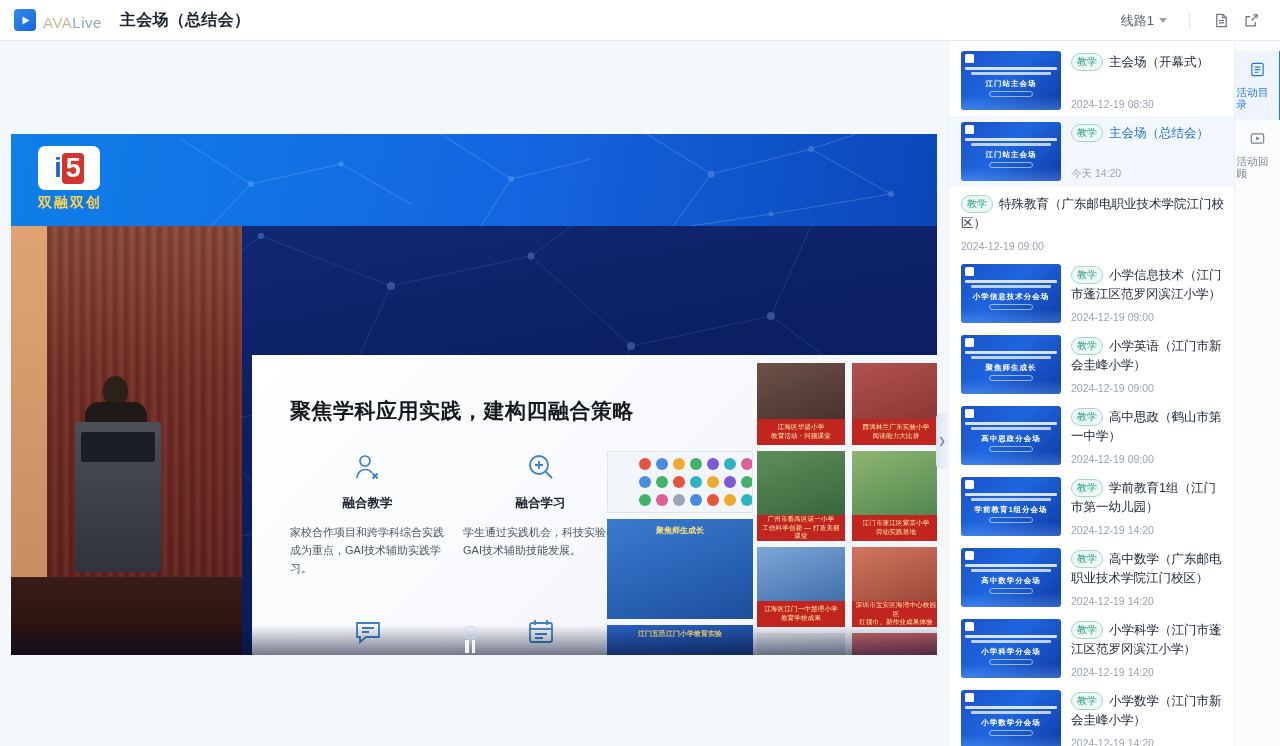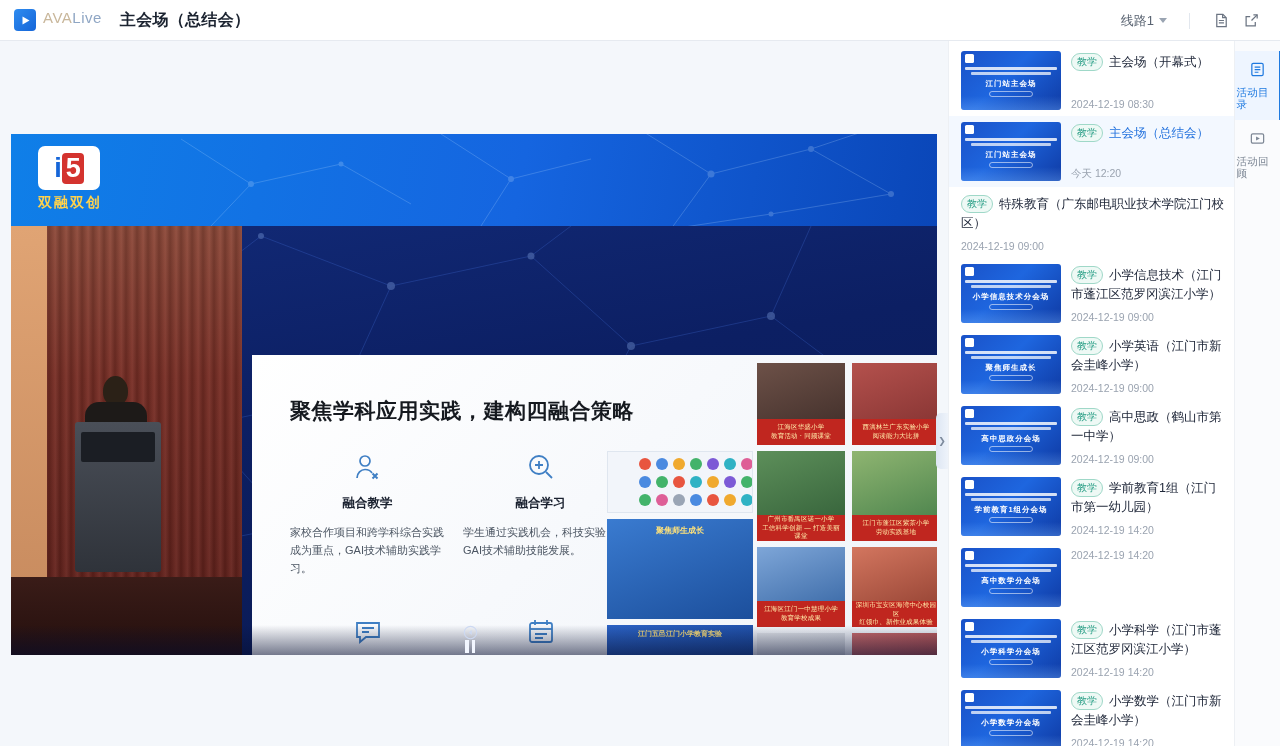--- a/index.html
+++ b/index.html
@@ -11,21 +11,21 @@
   }
 
   
   .topbar {
     height: 41px; width: 1280px;
     background: #ffffff;
     border-bottom: 1px solid #e6eaf0;
     display: flex; align-items: center;
     position: relative;
   }
-  .brand { display: flex; align-items: flex-start; margin-left: 14px; gap: 7px; }
+  .brand { display: flex; align-items: flex-end; margin-left: 14px; gap: 7px; }
   .brand-mark {
     width: 22px; height: 22px; border-radius: 4px;
     background: linear-gradient(135deg,#2f8cf0 0%,#1565d8 100%);
     display: flex; align-items: center; justify-content: center;
   }
   .brand-mark svg { display:block; }
   .brand-word { font-size: 15px; letter-spacing: .5px; display:flex; }
   .brand-ava { color: #c9b79b; font-weight: 400; }
   .brand-live { color: #8fa6c4; font-weight: 400; }
   .page-title {
@@ -572,21 +572,21 @@
             <div class="thumb">
               <span class="tlogo"></span>
               <span class="t1"></span>
               <span class="t2"></span>
               <span class="tbig">江门站主会场</span>
               <span class="tpill"></span>
               <span class="twave"></span>
             </div>
             <div class="meta">
               <div class="meta-top"><span class="badge">教学</span><span class="row-title">主会场（总结会）</span></div>
-              <div class="row-time">今天 12:20</div>
+              <div class="row-time">今天 14:20</div>
             </div>
           </div>
           <div class="row">
             <div class="meta">
               <div class="meta-top"><span class="badge">教学</span><span class="row-title">特殊教育（广东邮电职业技术学院江门校区）</span></div>
               <div class="row-time">2024-12-19 09:00</div>
             </div>
           </div>
           <div class="row">
             <div class="thumb">
@@ -647,20 +647,21 @@
           <div class="row">
             <div class="thumb">
               <span class="tlogo"></span>
               <span class="t1"></span>
               <span class="t2"></span>
               <span class="tbig">高中数学分会场</span>
               <span class="tpill"></span>
               <span class="twave"></span>
             </div>
             <div class="meta">
+              <div class="meta-top"><span class="badge">教学</span><span class="row-title">高中数学（广东邮电职业技术学院江门校区）</span></div>
               <div class="row-time">2024-12-19 14:20</div>
             </div>
           </div>
           <div class="row">
             <div class="thumb">
               <span class="tlogo"></span>
               <span class="t1"></span>
               <span class="t2"></span>
               <span class="tbig">小学科学分会场</span>
               <span class="tpill"></span>

